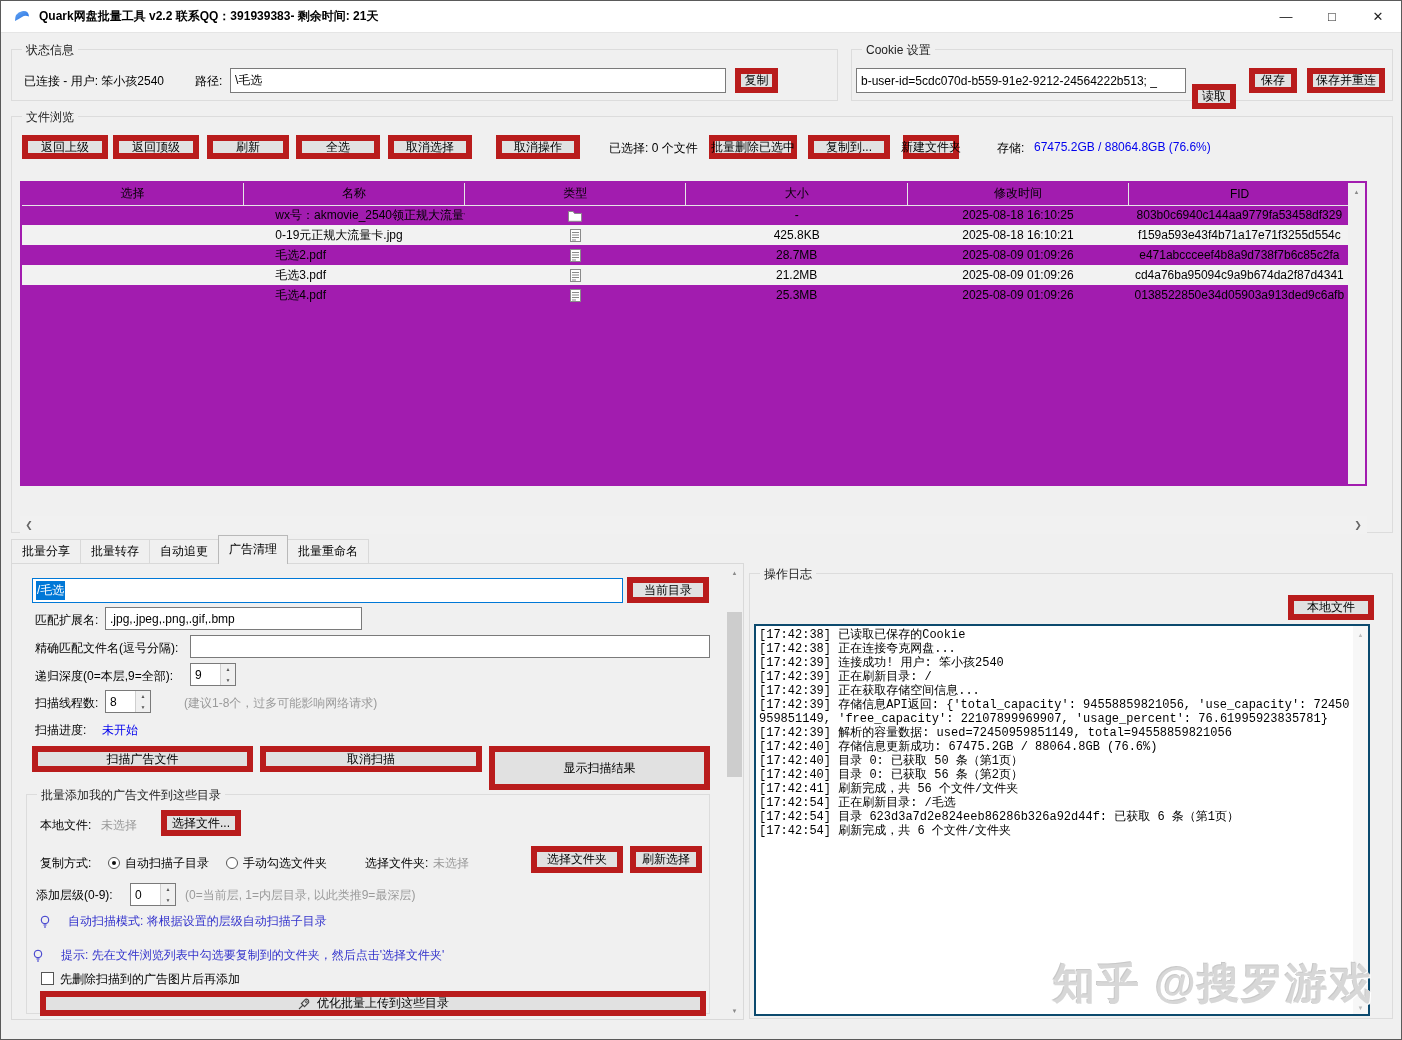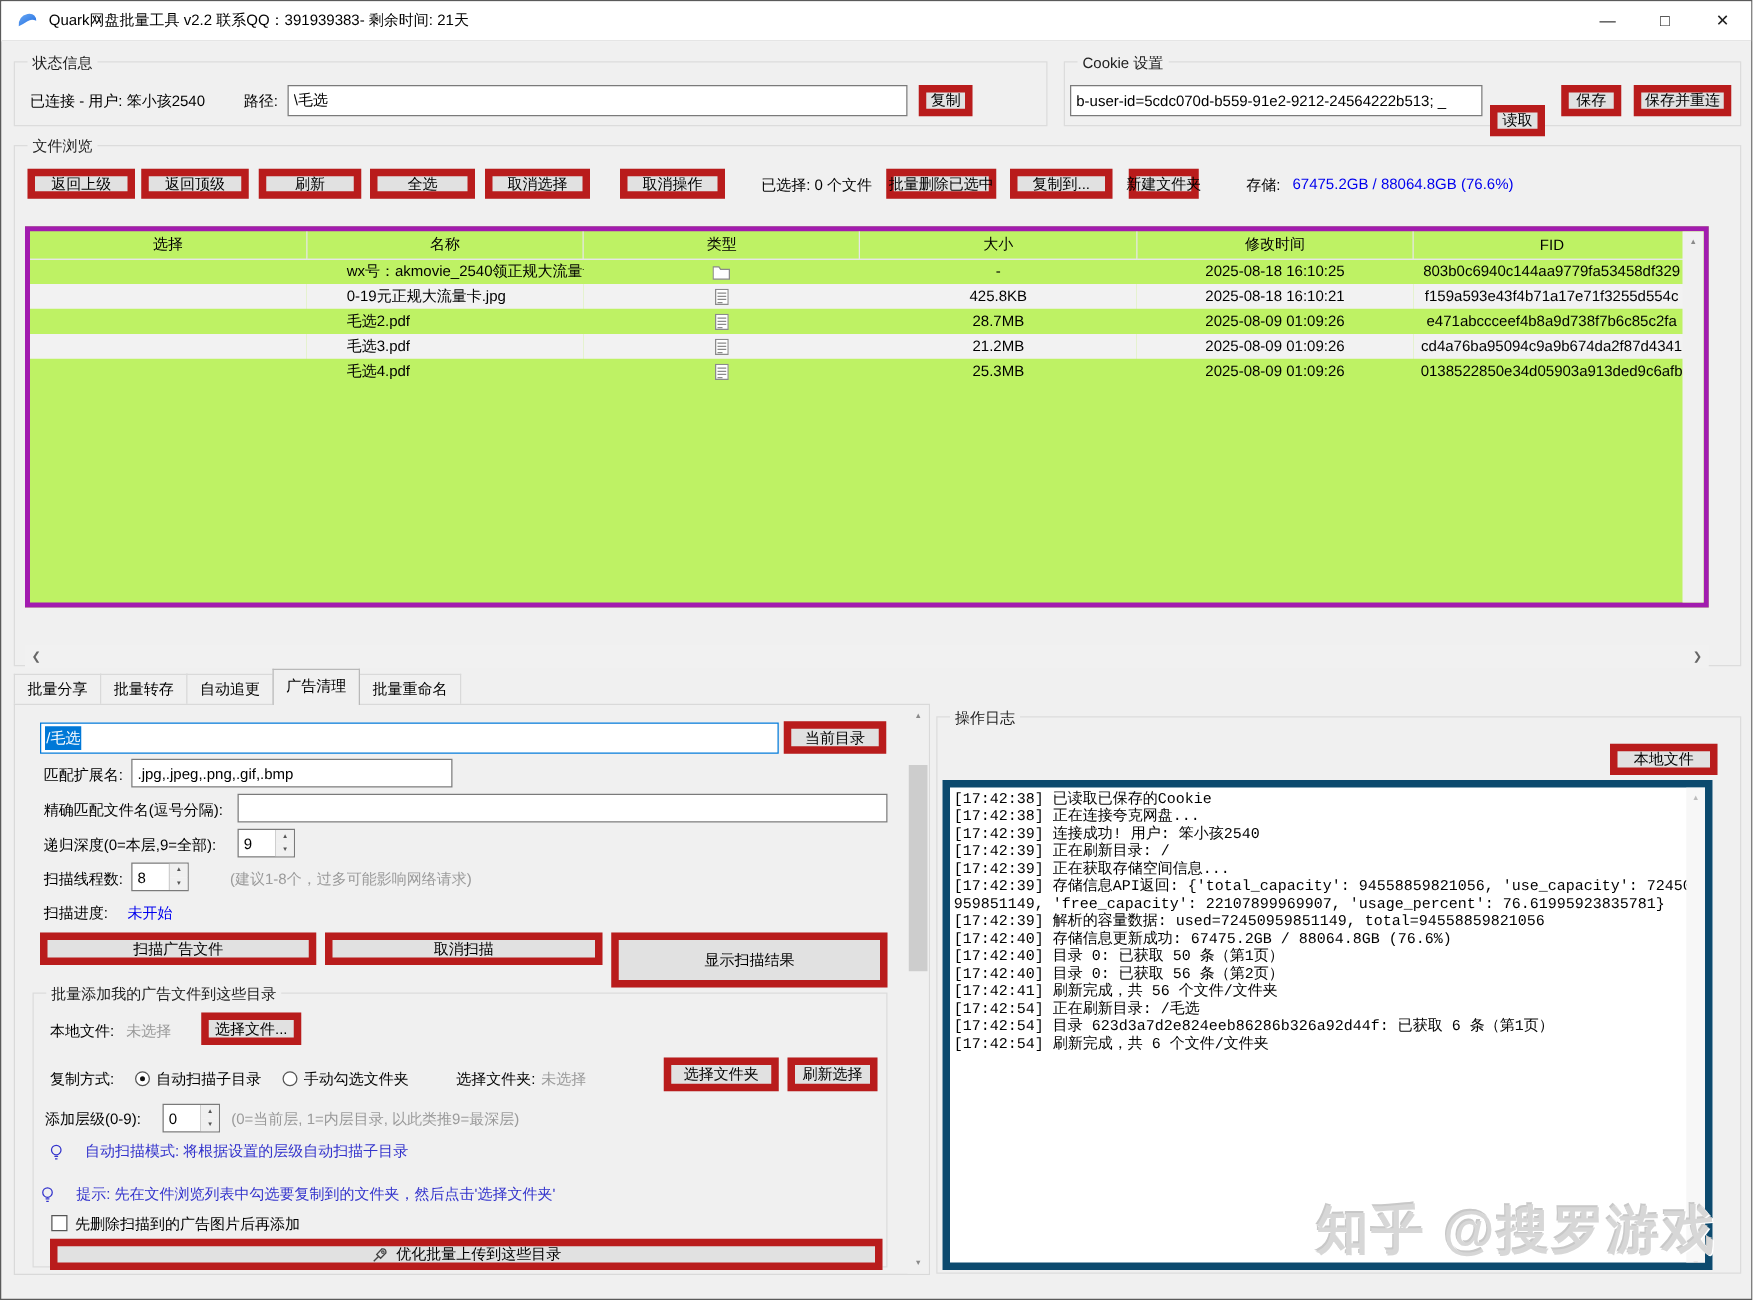--- a/index.html
+++ b/index.html
@@ -3,37 +3,37 @@
 <meta charset="utf-8">
 <style>
   * { margin:0; padding:0; box-sizing:border-box; }
   html,body { width:1402px; height:1040px; }
   body { font-family:"Liberation Sans","DejaVu Sans",sans-serif; font-size:12px; color:#000; background:#fff; }
   .window { position:relative; width:1402px; height:1040px; background:#f0f0f0; border:1px solid #5a5a5a; overflow:hidden; }
 
   
   .titlebar { position:absolute; left:0; top:0; width:100%; height:32px; background:#ffffff; border-bottom:1px solid #e5e5e5; display:flex; align-items:center; }
   .titlebar .logo { margin-left:12px; width:18px; height:18px; }
-  .titlebar .title { margin-left:8px; font-size:12px; color:#000; }
+  .titlebar .title { margin-left:8px; font-size:12px; color:#000;font-weight:bold; }
   .win-controls { position:absolute; right:0; top:0; height:31px; display:flex; }
   .win-btn { width:46px; height:31px; display:flex; align-items:center; justify-content:center; font-size:13px; color:#222; }
 
   
   .groupbox { position:absolute; border:1px solid #dcdcdc; }
   .gb-label { position:absolute; top:-8px; left:10px; background:#f0f0f0; padding:0 4px; font-size:12px; color:#222; white-space:nowrap; }
 
   .btn { position:absolute; display:flex; align-items:center; justify-content:center; background:#e1e1e1; border:6px solid #b91c1c; font-size:12px; color:#000; height:24px; white-space:nowrap; }
   .tb { position:absolute; border:1px solid #7a7a7a; background:#fff; font-size:12px; padding:0 4px; font-family:"Liberation Sans","DejaVu Sans",sans-serif; }
 
   .lbl { position:absolute; white-space:nowrap; }
   .gray { color:#9a9a9a; }
   .blue { color:#0000ee; }
 
   
-  .table-wrap { position:absolute; left:8px; top:64px; width:1347px; height:305px; background:#bef264; border:4px solid #a21caf; overflow:hidden; }
+  .table-wrap { position:absolute; left:8px; top:64px; width:1347px; height:305px; background:#a21caf; border:2px solid #a21caf; overflow:hidden; }
   table.files { border-collapse:collapse; table-layout:fixed; width:1328px; font-size:12px; }
   table.files th { font-weight:400; height:22px; border-right:1px solid #e6e6e6; border-bottom:1px solid #e6e6e6; text-align:center; }
   table.files th:last-child { border-right:none; }
   table.files td { height:20px; text-align:center; white-space:nowrap; overflow:hidden; }
   table.files tbody tr:nth-child(even) td { background:#f2f2f2; }
   td.col-name { text-align:left !important; padding-left:32px; }
   .col-sel  { width:97px; }  .col-name { width:405px; } .col-type { width:158px; }
   .col-size { width:181px; } .col-mod  { width:225px; } .col-fid  { width:262px; }
 
   
@@ -55,21 +55,21 @@
   .spin { position:absolute; height:23px; background:#fff; border:1px solid #7a7a7a; display:flex; }
   .spin .spin-val { flex:1; display:flex; align-items:center; padding-left:4px; }
   .spin .spin-btns { width:15px; border-left:1px solid #cfcfcf; display:flex; flex-direction:column; }
   .spin .spin-btns span { flex:1; display:flex; align-items:center; justify-content:center; font-size:5px; color:#555; background:#f0f0f0; }
   .radio { display:inline-block; width:12px; height:12px; border:1px solid #555; border-radius:50%; background:#fff; vertical-align:-2px; margin-right:5px; position:relative; }
   .radio.on::after { content:""; position:absolute; left:3px; top:3px; width:4px; height:4px; border-radius:50%; background:#111; }
   .checkbox { display:inline-block; width:13px; height:13px; border:1px solid #555; background:#fff; vertical-align:-2px; margin-right:6px; }
   .tip { position:absolute; color:#3333cc; white-space:nowrap; display:flex; align-items:center; gap:18px; }
 
   
-  .log-box { position:absolute; left:4px; top:57px; width:616px; height:392px; background:#fff; border:6px solid #0c4a6e; overflow:hidden; }
+  .log-box { position:absolute; left:4px; top:57px; width:616px; height:392px; background:#fff; border:2px solid #0c4a6e; overflow:hidden; }
   .log-text { position:absolute; left:3px; top:2px; width:592px; font-family:"Liberation Mono","DejaVu Sans Mono",monospace; font-size:12px; line-height:14px; color:#000; }
   .log-line { white-space:pre-wrap; word-break:break-all; }
 
   .watermark { position:absolute; left:1052px; top:955px; font-size:42px; font-weight:700; color:#d7d7d7; letter-spacing:2px; text-shadow:1px 1px 0 #ffffff, -1px -1px 0 #c8c8c8; z-index:50; pointer-events:none; white-space:nowrap; }
 
   .ic { display:inline-flex; vertical-align:middle; }
 </style>
 </head>
 <body>
 

